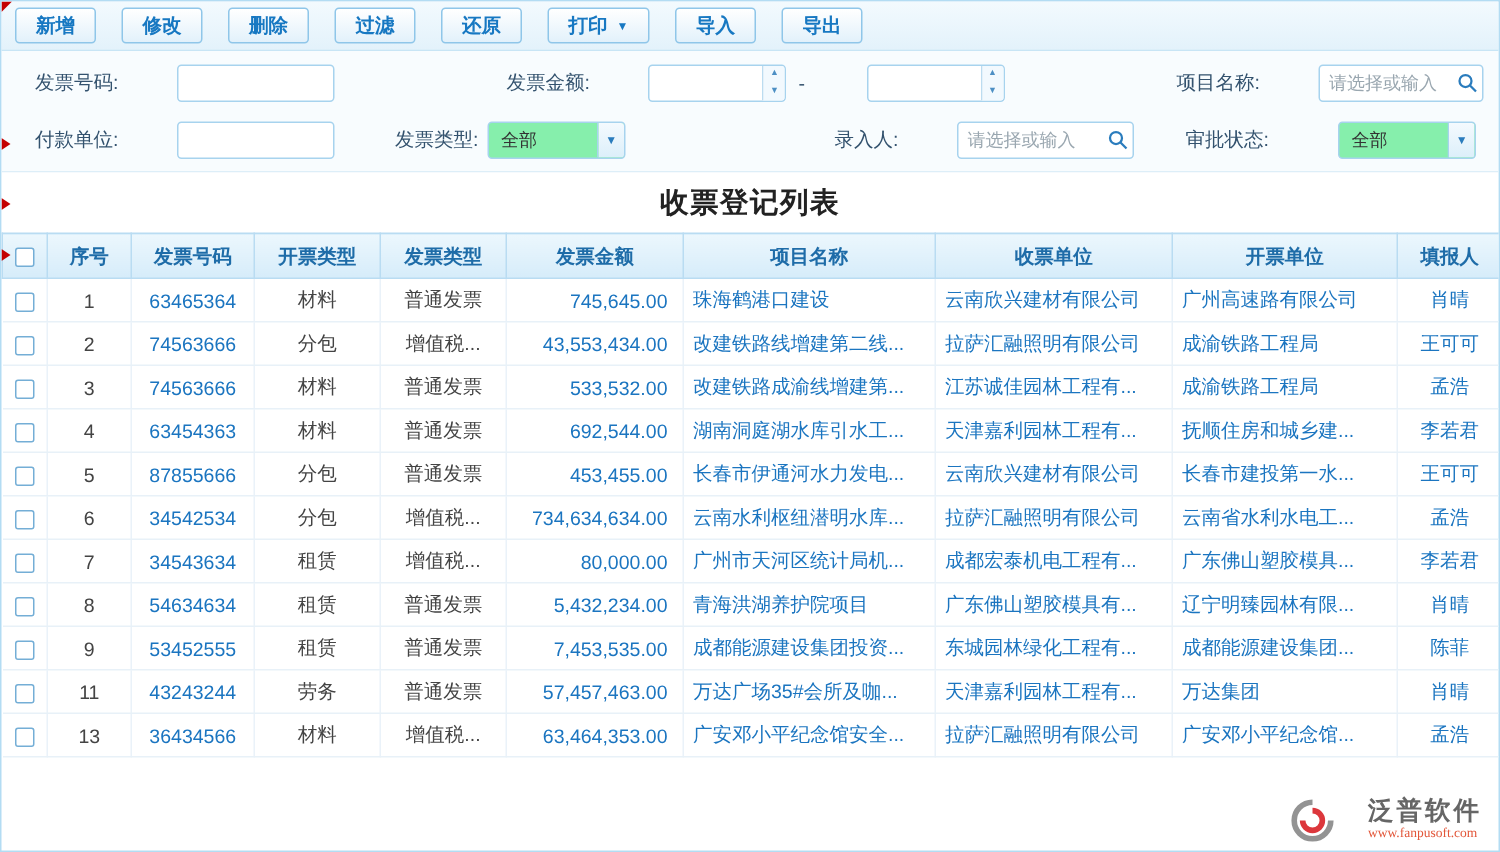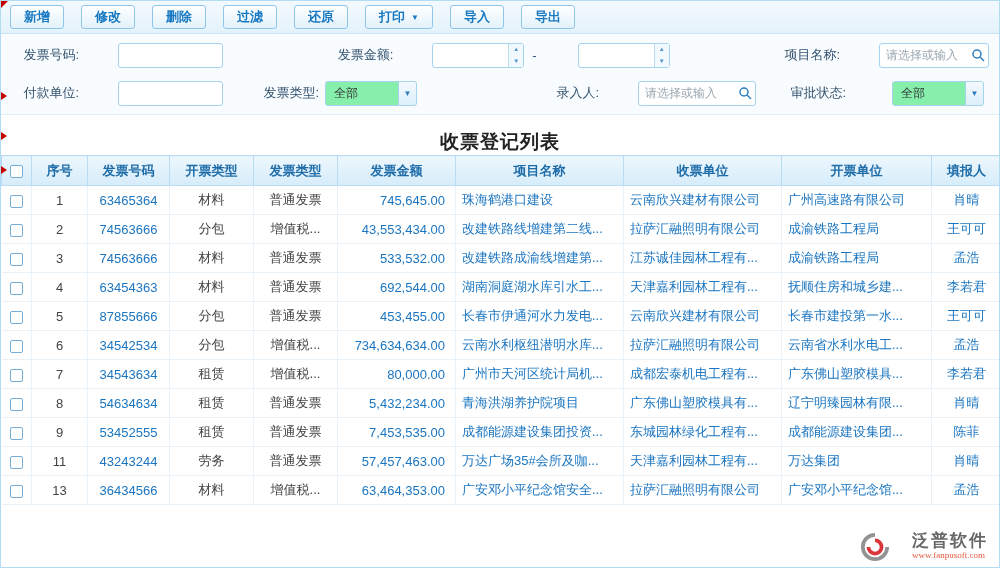--- a/index.html
+++ b/index.html
@@ -68,21 +68,21 @@
   }
   .ml28 { margin-left: 28px; } .ml130 { margin-left: 130px; } .ml22 { margin-left: 22px; gap: 40px; }
   .query-btn {
     height: 26px; padding: 0 14px; margin-left: 20px;
     background: linear-gradient(#eef8fe, #d2eafa);
     border: 1px solid #7fc0e8; border-radius: 3px;
     color: #1778c2; font-weight: bold; font-size: 13px; font-family: inherit; cursor: pointer;
   }
 
   
-  .title-bar { height: 40px; display: flex; align-items: flex-end; justify-content: center; background: #fff; }
+  .title-bar { height: 40px; display: flex; align-items: center; justify-content: center; background: #fff; }
   .title-bar h1 { font-size: 19px; color: #222; font-weight: bold; letter-spacing: 1px; }
 
   
   table { width: 1000px; border-collapse: collapse; table-layout: fixed; }
   thead th {
     height: 30px;
     background: linear-gradient(#ecf7fd, #d6ecfa);
     border: 1px solid #b9dcf2;
     color: #1e6ca8; font-weight: bold; font-size: 13px; white-space: nowrap; overflow: hidden;
     cursor: default;

